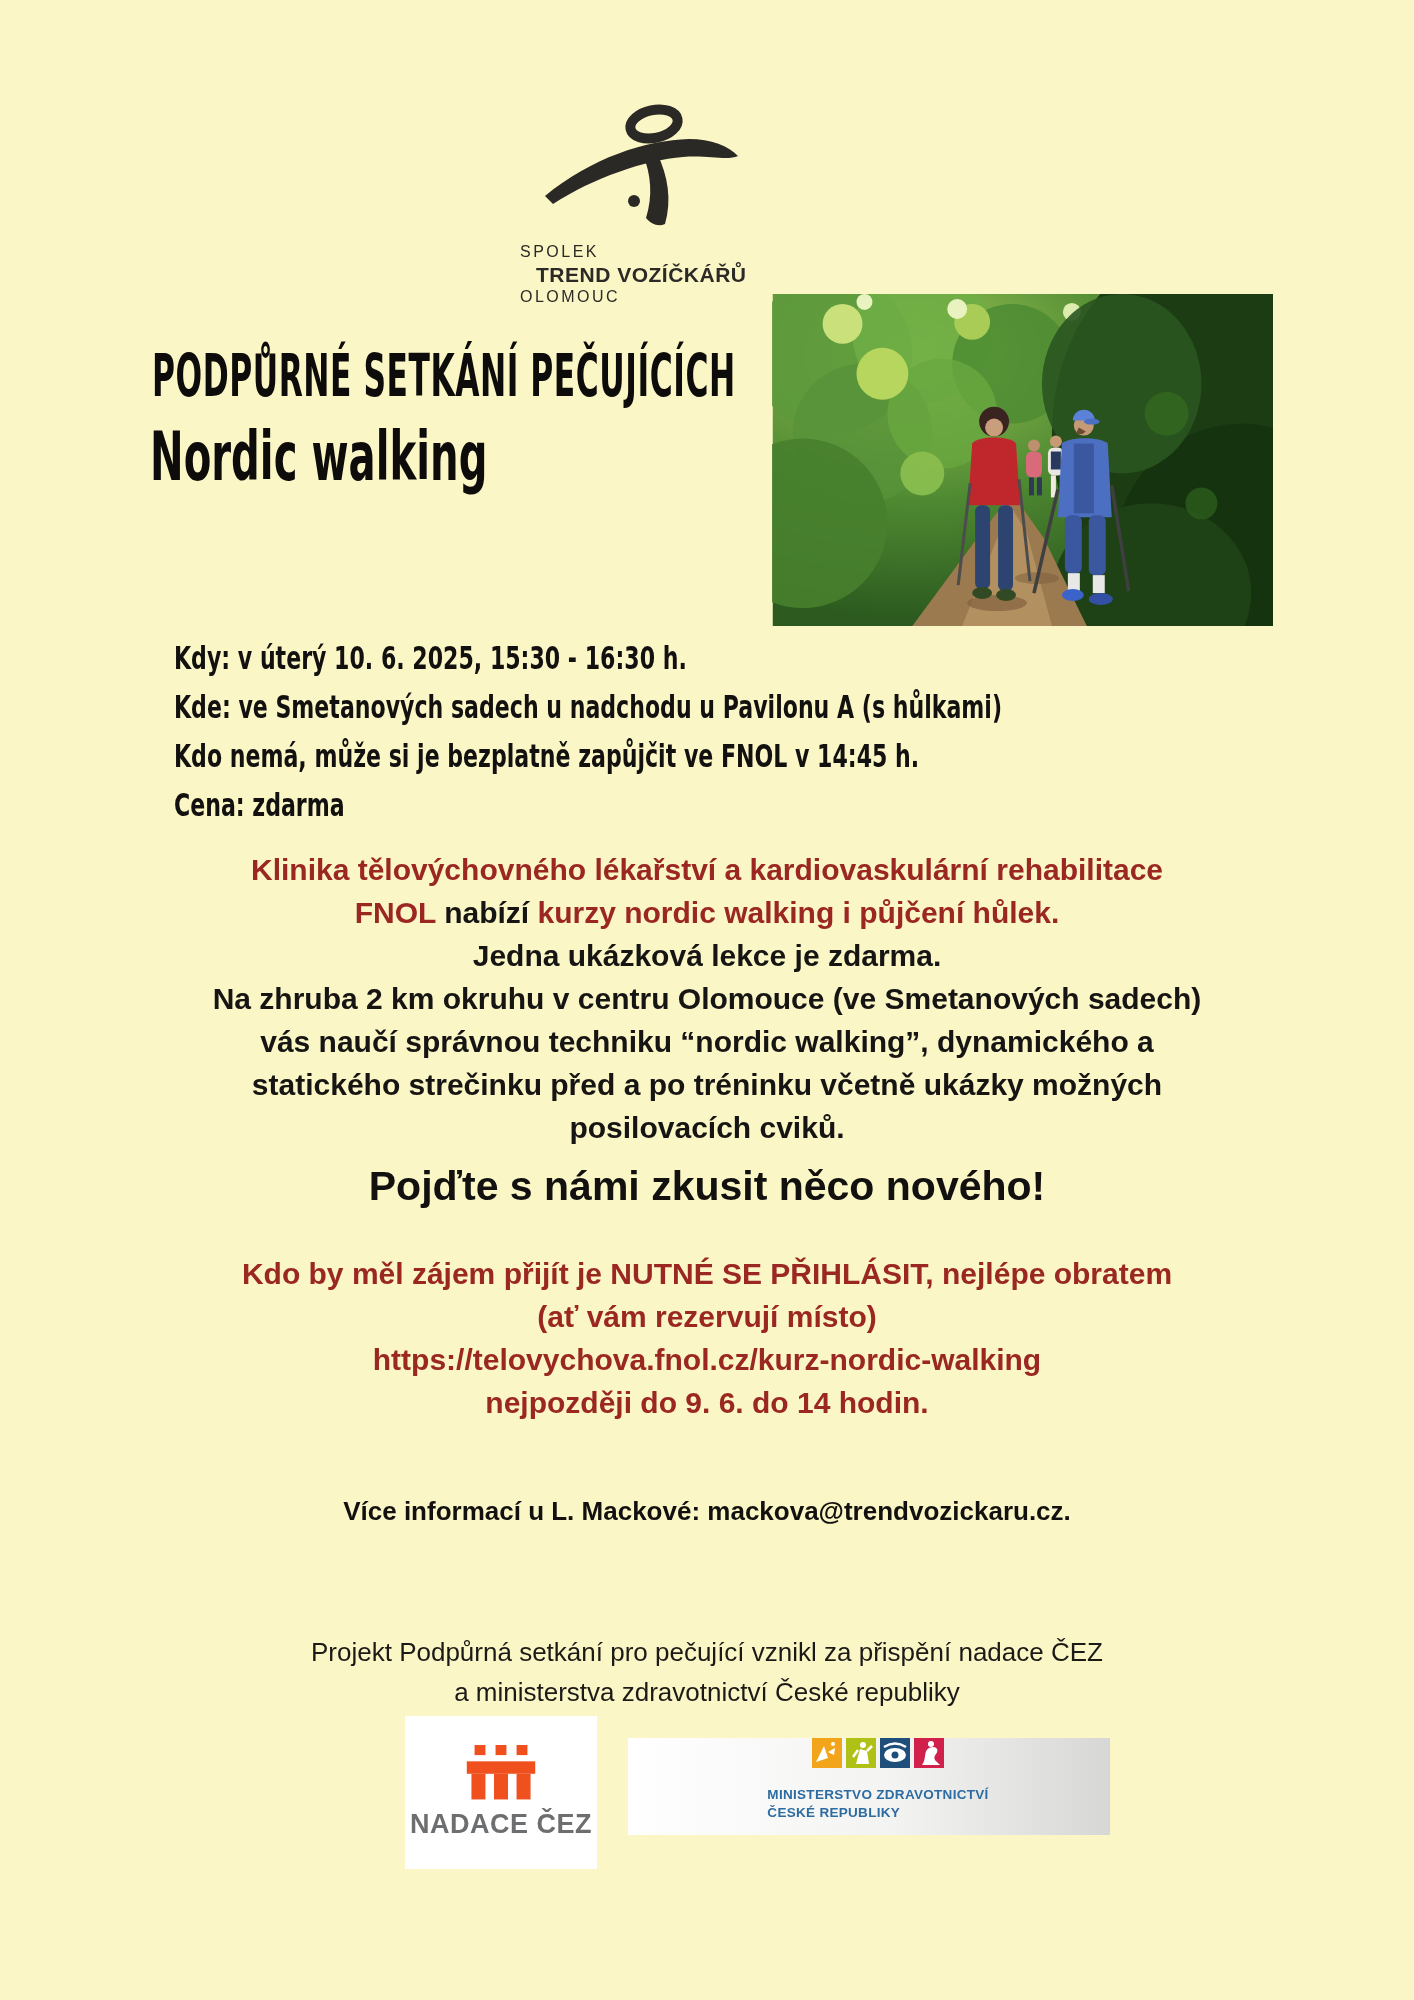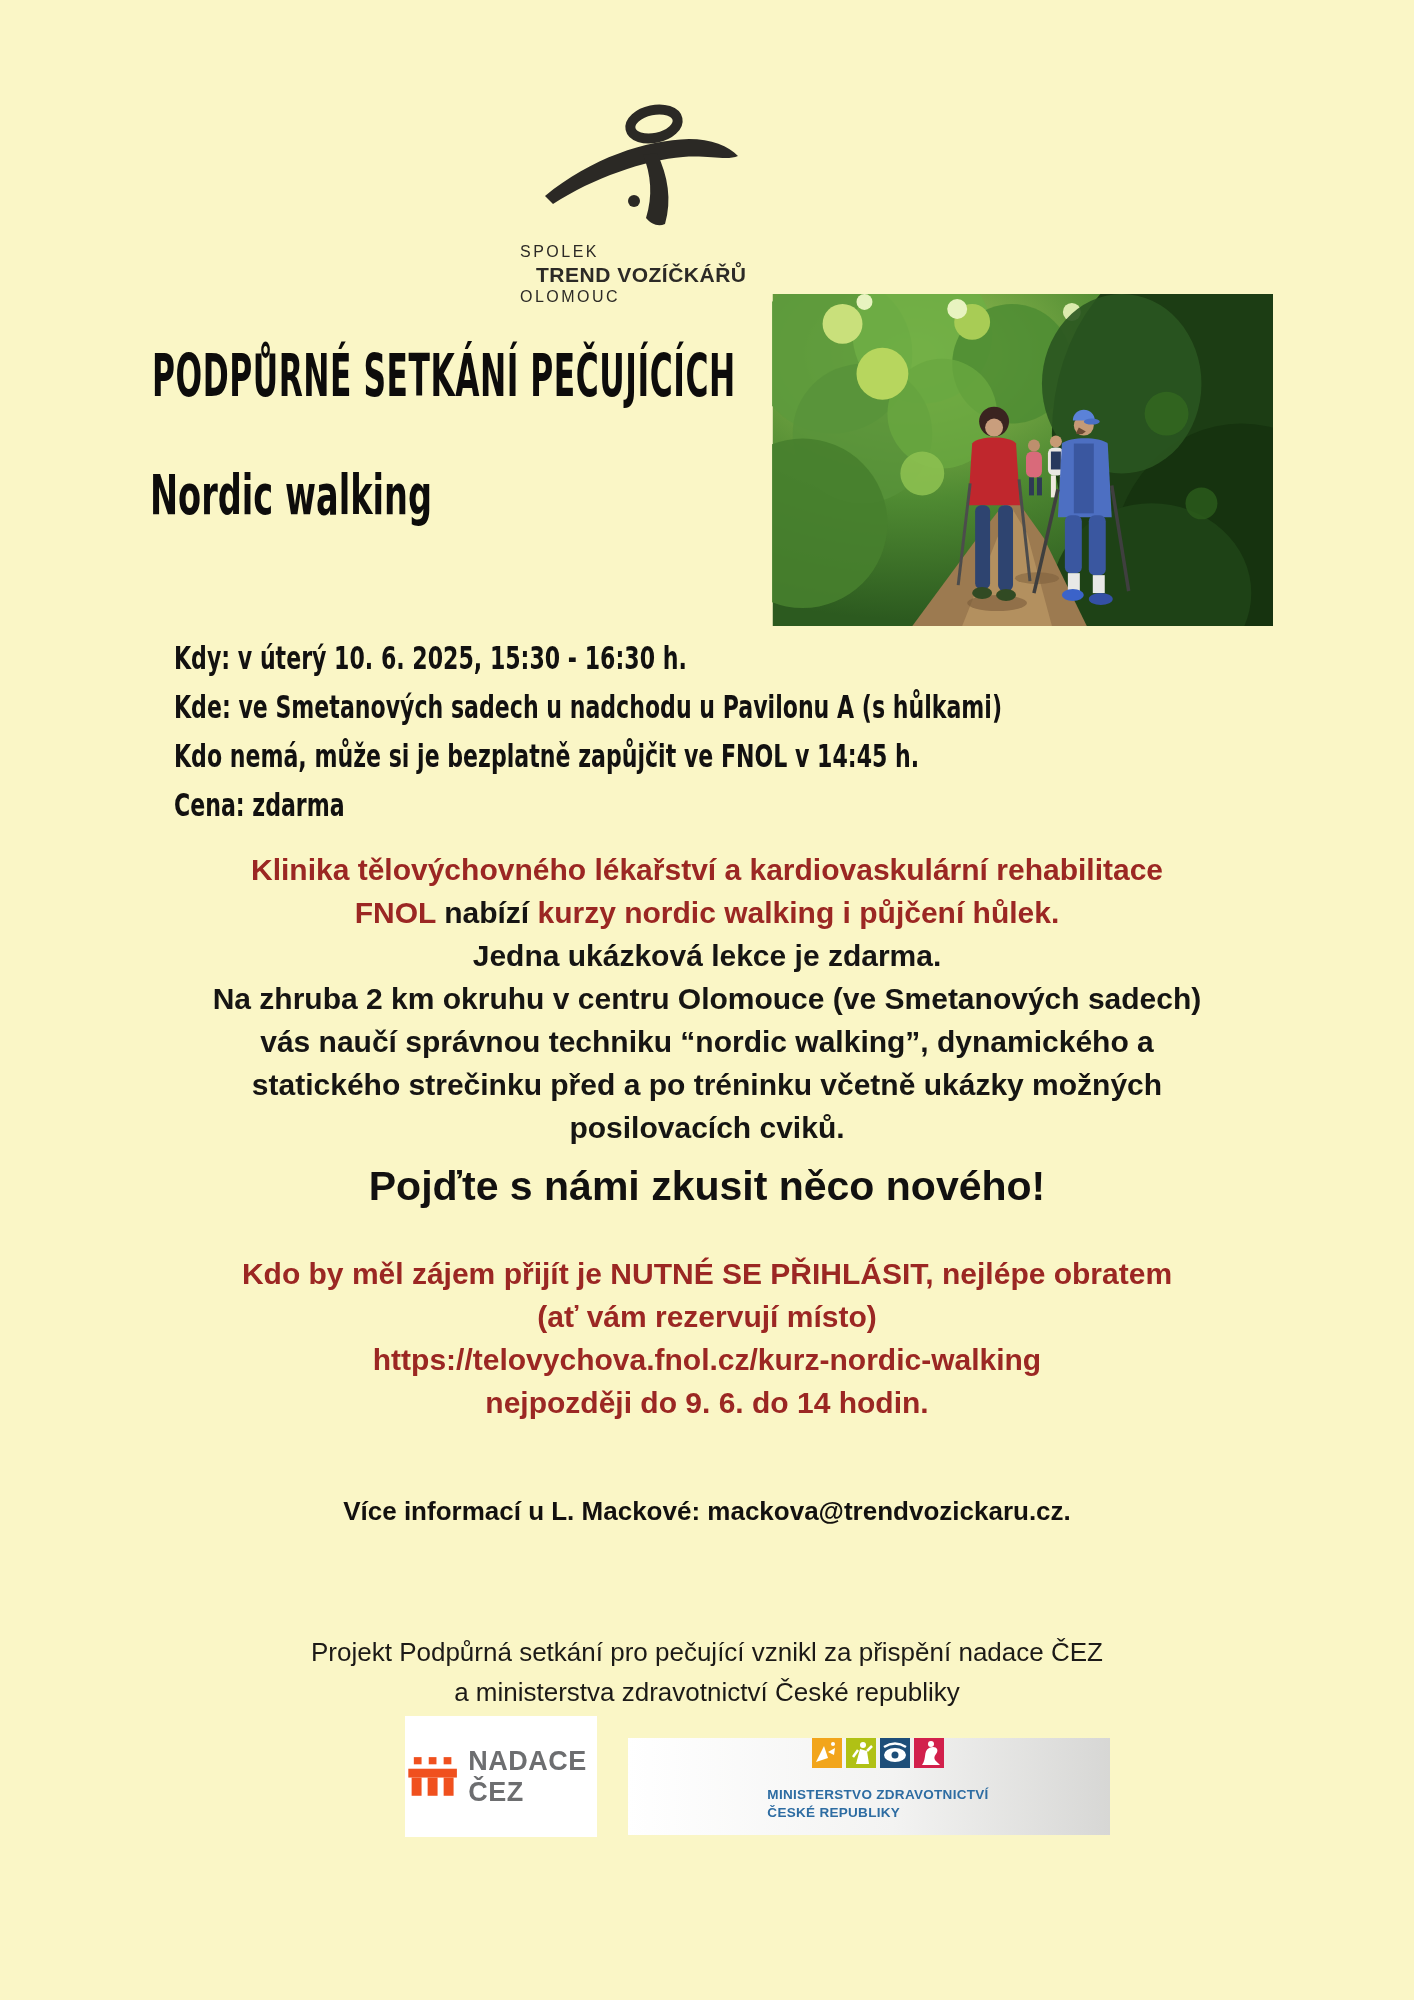--- a/index.html
+++ b/index.html
@@ -17,42 +17,42 @@
   .logo { left:520px; top:98px; display:flex; align-items:center; gap:14px; }
   .logo-text { color:#2c2a26; line-height:1; }
   .logo-sub { font-size:16px; letter-spacing:2.5px; font-weight:500; }
   .logo-main { font-size:21px; font-weight:bold; letter-spacing:.5px; margin:4px 16px; }
 
   
   .cond { font-family:"DejaVu Sans", sans-serif; font-weight:bold; white-space:nowrap; }
   .cond > span { display:inline-block; transform-origin:left center; }
   .kicker { left:152px; top:342px; font-size:58px; }
   .kicker > span { transform:scaleX(.54); letter-spacing:1px; color:#0d0c0b; }
-  .nordic { left:150px; top:462px; font-size:56px;text-align:center; }
+  .nordic { left:150px; top:418px; font-size:67px;text-align:center; }
   .nordic > span { transform:scaleX(.60); color:#0d0c0b; }
 
   .details { left:150px; top:634px; font-size:32px; }
   .details .dline { line-height:49px;margin-left:24px; }
   .details .dline > span { display:inline-block; transform:scaleX(.69); transform-origin:left center; color:#121110; }
 
   
   .photo { left:772px; top:294px; width:501px; height:332px; overflow:hidden; }
 
   
   .center-col { left:0; width:1414px; text-align:center; }
   .intro { top:848px; font-size:30px; font-weight:bold; line-height:43px; color:#161513; }
   .red { color:#9B2723; }
   .cta { top:1163px; font-size:41px; font-weight:bold; color:#121110; }
   .signup { top:1252px; font-size:30px; font-weight:bold; line-height:43px; color:#9B2723; }
   .contact { top:1496px; font-size:26px; font-weight:bold; color:#13110f; }
   .credits { top:1632px; font-size:26px; line-height:40px; color:#1c1a17; }
 
   
-  .cez-box { left:405px; top:1716px; width:192px; height:121px; background:#ffffff;
-             display:flex; flex-direction:row; align-items:center; justify-content:center; gap:8px; }
+  .cez-box { left:405px; top:1716px; width:192px; height:153px; background:#ffffff;
+             display:flex; flex-direction:column; align-items:center; justify-content:center; gap:8px; }
   .cez-label { font-size:27px; font-weight:bold; color:#6d6e70; letter-spacing:.5px; }
   .min-box { left:628px; top:1738px; width:482px; height:97px;
              background:linear-gradient(90deg,#ffffff 0%,#f3f3f2 55%,#d7d7d5 100%);
              display:flex; align-items:center; gap:18px; padding-left:18px; }
   .min-text { font-size:13.5px; font-weight:bold; color:#2d6ca2; line-height:18px; letter-spacing:.3px; }
 </style>
 </head>
 <body>
 
 <div class="abs logo">

